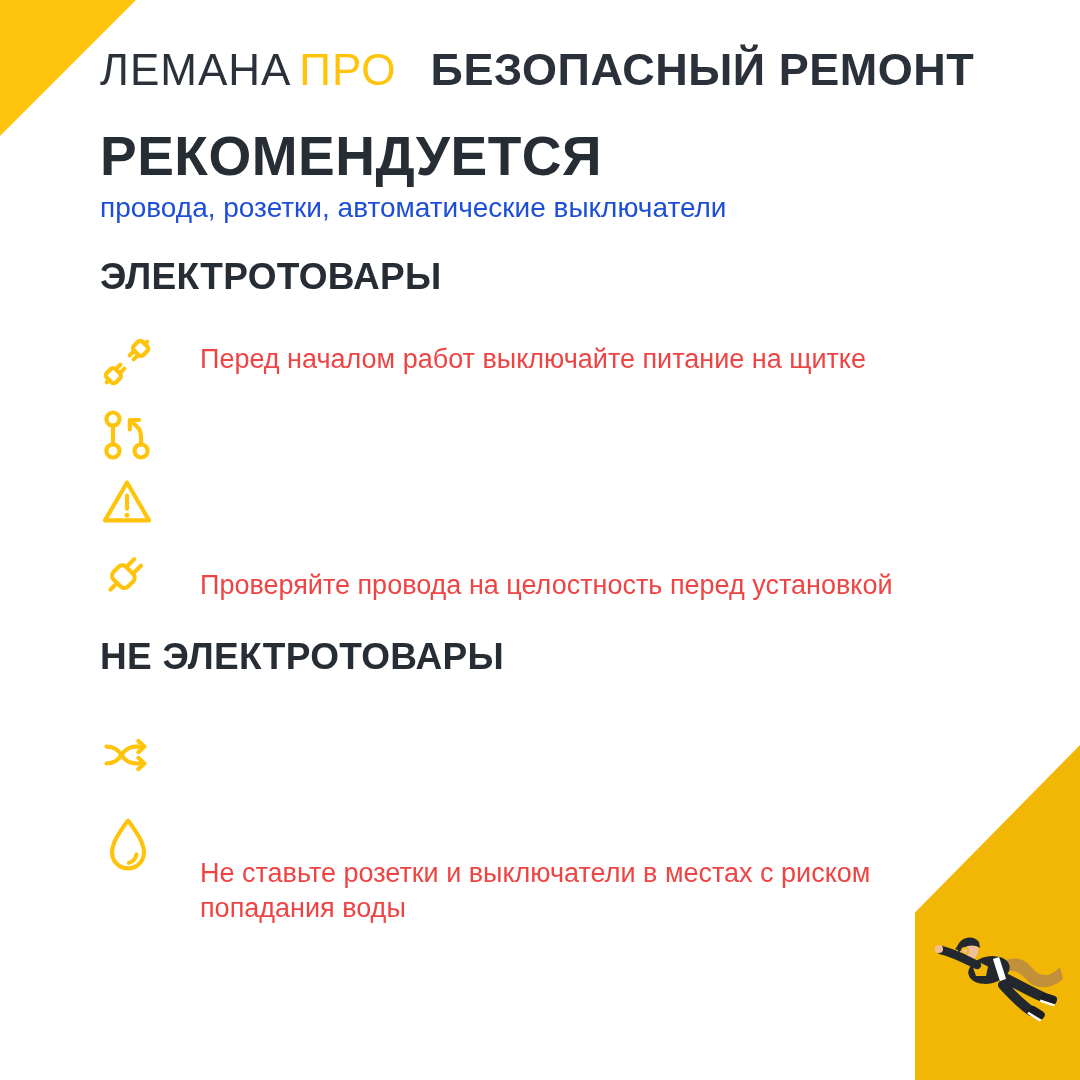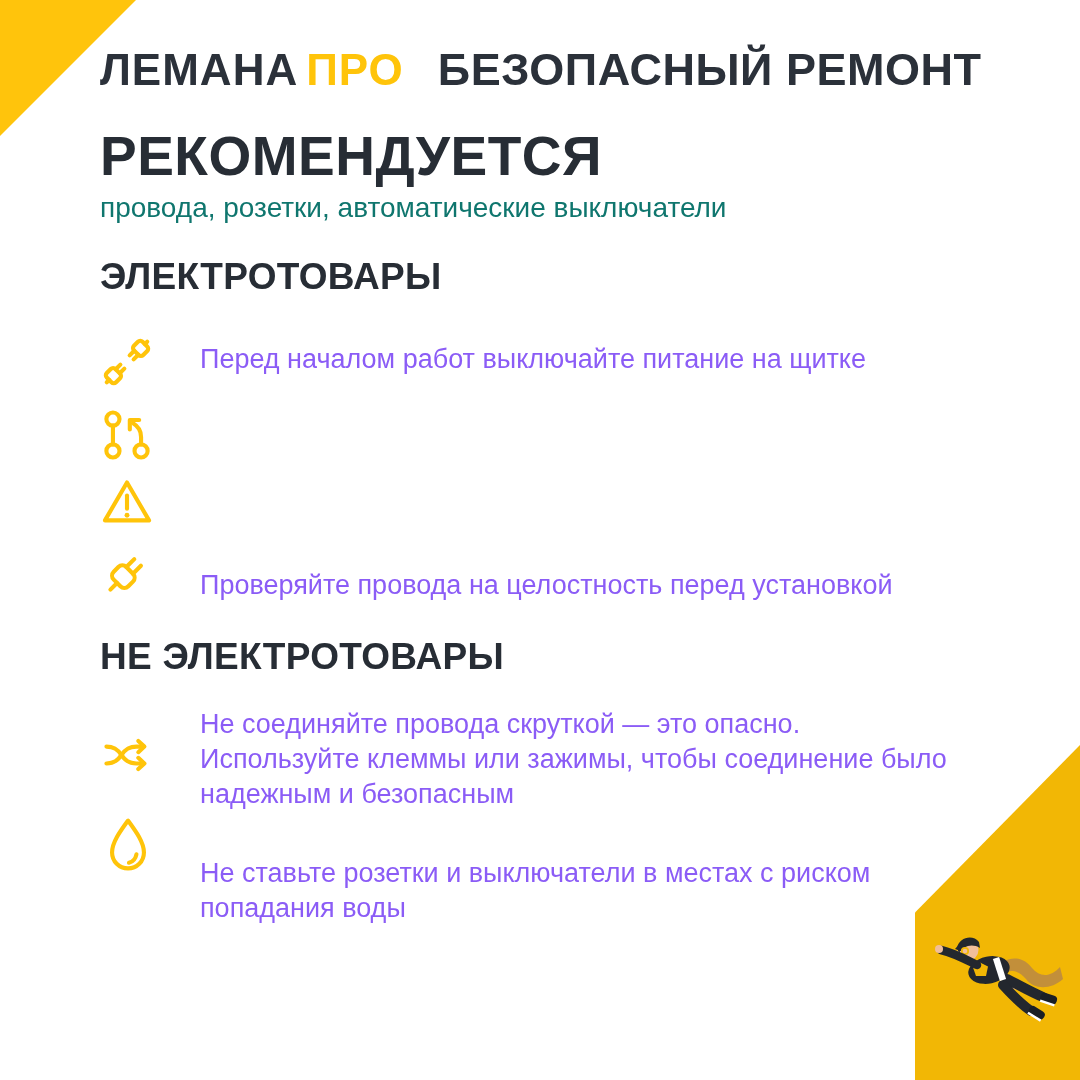--- a/index.html
+++ b/index.html
@@ -12,32 +12,32 @@
     position:absolute;top:0;left:0;width:136px;height:136px;background:#FFC40C;
     clip-path:polygon(0 0,100% 0,0 100%);
   }
   .corner-br{
     position:absolute;right:0;bottom:0;width:165px;height:335px;background:#F2B705;
     clip-path:polygon(100% 0,0 50%,0 100%,100% 100%);
   }
   .corner-br svg{position:absolute;left:4px;top:178px;}
   
   .brand-row{position:absolute;left:100px;top:44px;display:flex;align-items:baseline;gap:34px;white-space:nowrap;}
-  .logo{font-weight:700;font-size:44px;letter-spacing:1px;color:#2B313A;}
+  .logo{font-weight:400;font-size:44px;letter-spacing:1px;color:#2B313A;}
   .logo .accent{color:#FFC40A;margin-left:8px;}
   .series{font-weight:800;font-size:45px;letter-spacing:0.5px;color:#2B313A;}
   
   .title{position:absolute;left:100px;top:124px;margin:0;font-size:55px;font-weight:800;letter-spacing:0.5px;color:#272D35;}
-  .subtitle{position:absolute;left:100px;top:192px;font-size:28px;color:#0f766e;}
+  .subtitle{position:absolute;left:100px;top:192px;font-size:28px;color:#1d4ed8;}
   .sec-heading{position:absolute;left:100px;margin:0;font-size:37px;font-weight:800;letter-spacing:0.3px;color:#272D35;}
   .sec1{top:256px;}
   .sec2{top:636px;}
   
   .ico-box{position:absolute;width:62px;height:62px;display:flex;align-items:center;justify-content:center;}
-  .item-text{position:absolute;left:200px;width:785px;font-size:27px;line-height:35px;font-weight:500;color:#8b5cf6;}
+  .item-text{position:absolute;left:200px;width:785px;font-size:27px;line-height:35px;font-weight:500;color:#ef4444;}
   .item-text p{margin:0;}
   svg.ico{display:block;}
 </style>
 </head>
 <body>
 
 <div class="canvas">
 
   <div class="corner-tl"></div>
 
@@ -101,24 +101,20 @@
   <h2 class="sec-heading sec2">НЕ ЭЛЕКТРОТОВАРЫ</h2>
 
   <div class="ico-box" style="left:97px;top:724px;">
     <svg class="ico" width="60" height="60" viewBox="0 0 64 64" fill="none" stroke="#FFC40A" stroke-width="4.4" stroke-linecap="round" stroke-linejoin="round">
       <path d="M9,23 C17,23 21,26 25,32 C29,38 33,41 41,41 L48,41"></path>
       <path d="M9,41 C17,41 21,38 25,32 C29,26 33,23 41,23 L48,23"></path>
       <polyline points="43,17 49.5,23 43,29"></polyline>
       <polyline points="43,35 49.5,41 43,47"></polyline>
     </svg>
   </div>
-  <div class="item-text" style="top:707px;">
-    <p>Не соединяйте провода скруткой — это опасно.</p>
-    <p>Используйте клеммы или зажимы, чтобы соединение было надежным и безопасным</p>
-  </div>
 
   <div class="ico-box" style="left:97px;top:813px;">
     <svg class="ico" width="60" height="60" viewBox="0 0 64 64" fill="none" stroke="#FFC40A" stroke-width="4.4" stroke-linecap="round" stroke-linejoin="round">
       <path d="M32,7 C24,18 15,30 15,41 C15,50.5 22.5,58 32,58 C41.5,58 49,50.5 49,41 C49,30 40,18 32,7 Z"></path>
       <path d="M41,43 C40,48 37,51 33,52"></path>
     </svg>
   </div>
   <div class="item-text" style="top:856px;">Не ставьте розетки и выключатели в местах с риском попадания воды</div>
 
   <div class="corner-br">

